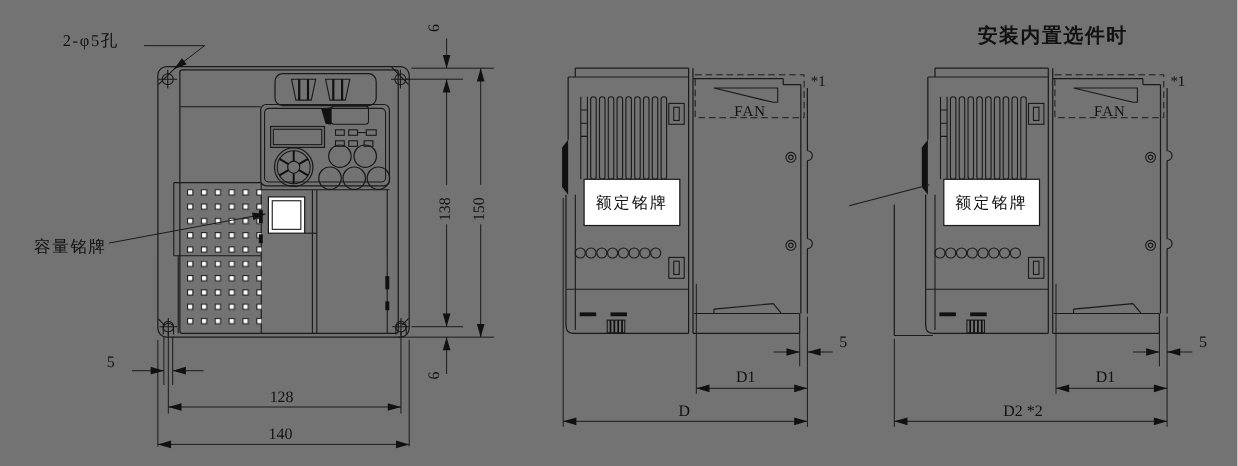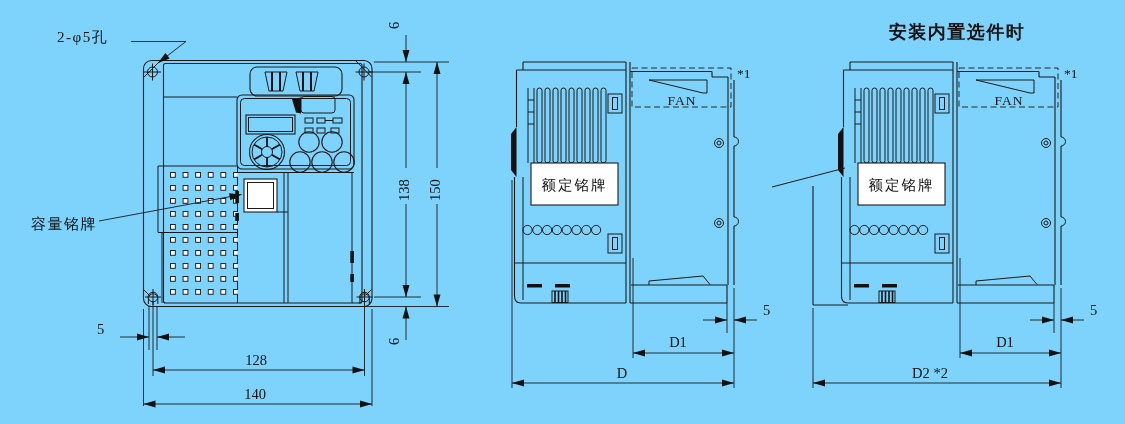--- a/index.html
+++ b/index.html
@@ -1,16 +1,16 @@
 <!DOCTYPE html>
 <html><head>
 <meta charset="utf-8">
 <style>
   html,body{margin:0;padding:0;background:#fff;}
-  .stage{position:relative;width:1125px;height:424px;background:#7dd3fc;overflow:hidden;}
+  .stage{position:relative;width:1125px;height:424px;background:#737373;overflow:hidden;}
   svg text{font-family:"Liberation Serif","DejaVu Serif",serif;fill:#111;}
   .ln{fill:none;stroke:#1a1a1a;stroke-width:1.1;stroke-linejoin:miter;stroke-linecap:butt;}
   .thin{fill:none;stroke:#1a1a1a;stroke-width:1;}
   .dim{fill:none;stroke:#1a1a1a;stroke-width:0.9;}
   .dash{stroke-dasharray:6 3.5;}
   .blk{fill:#111;stroke:none;}
   .wfill{fill:#fff;}
   .t-dim{font-size:14.5px;}
   .t-cjk{font-size:15px;letter-spacing:1.5px;}
   .t-plate{font-size:14.5px;letter-spacing:2px;}

